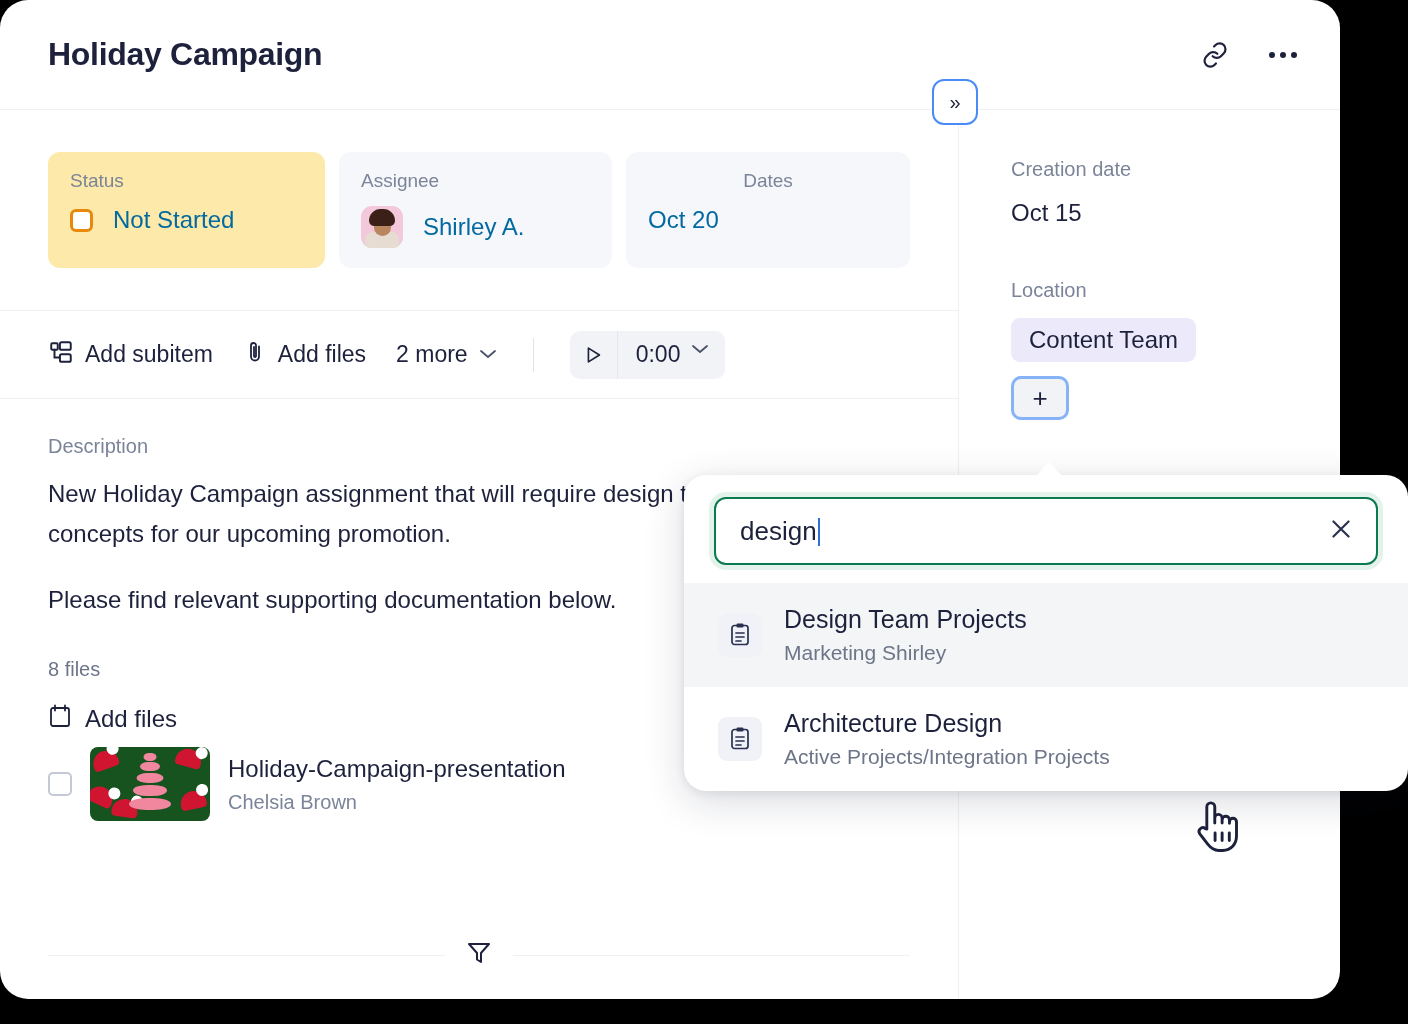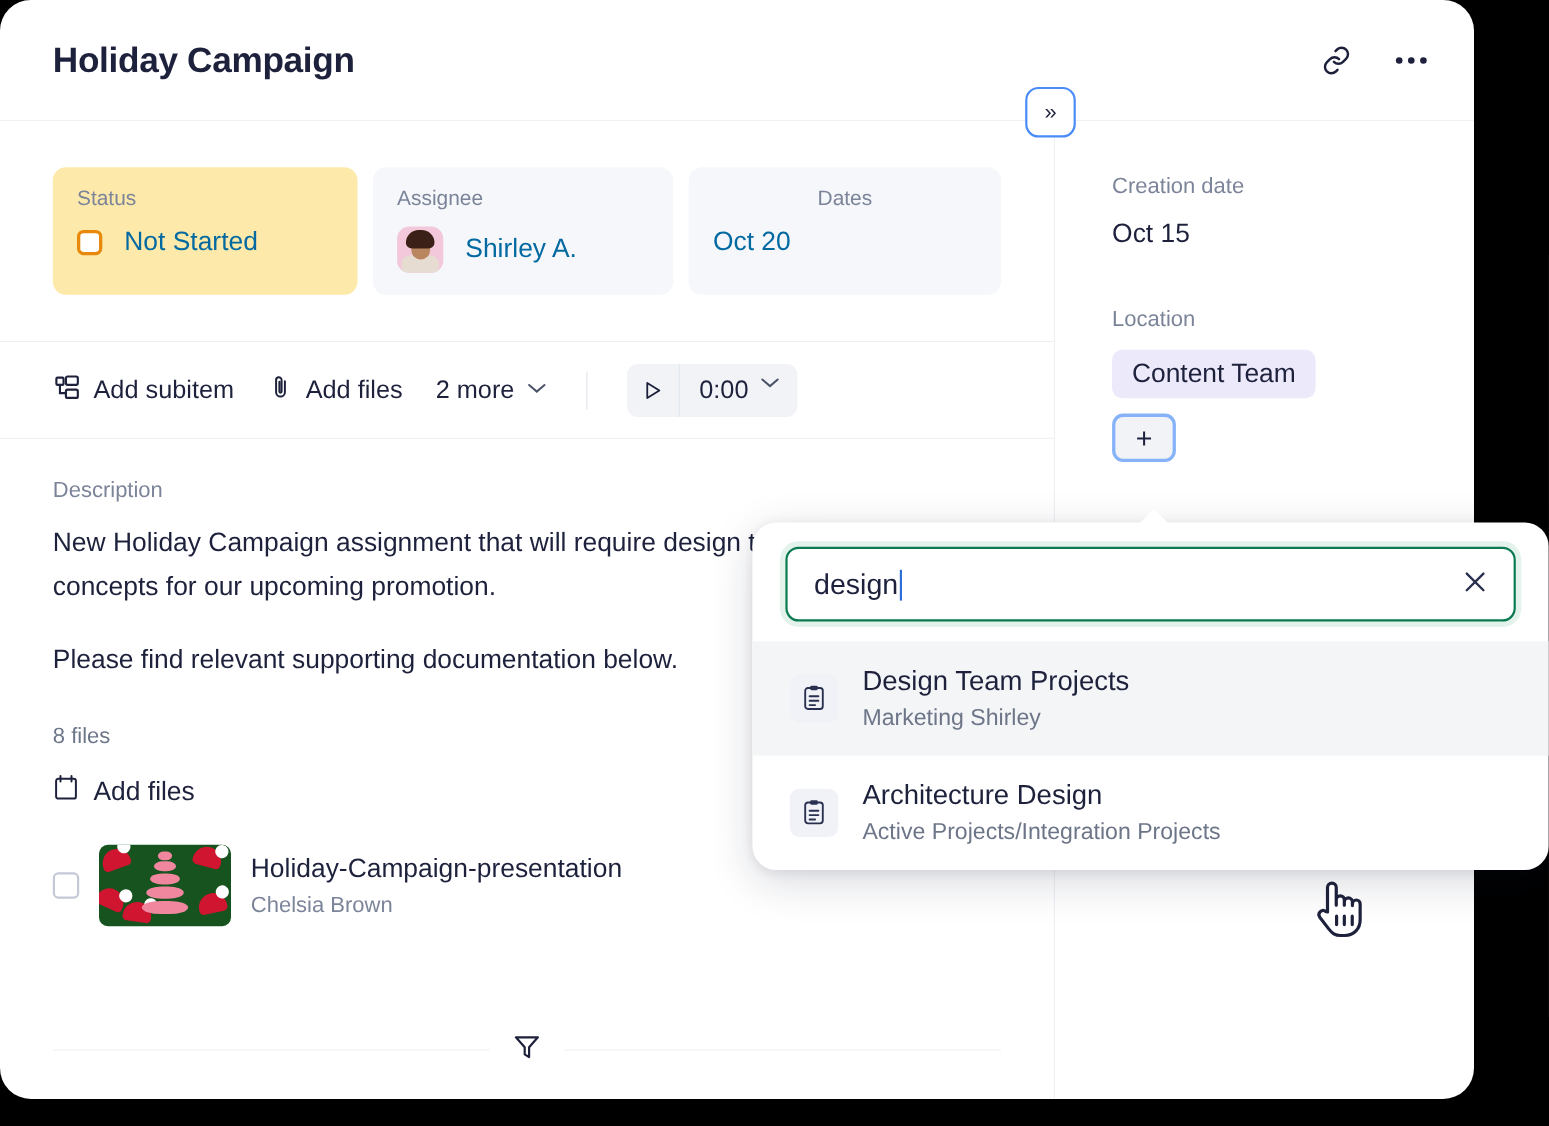--- a/index.html
+++ b/index.html
@@ -192,21 +192,21 @@
   .files-count { font-size: 20px; color: #6d7588; margin-top: 38px; }
   .add-files-row {
     display: flex; align-items: center; gap: 13px;
     font-size: 24px; color: #1d213c;
     margin-top: 22px;
     cursor: pointer;
   }
 
   .file-row {
     display: flex; align-items: center; gap: 18px;
-    margin-top: 32px;
+    margin-top: 12px;
   }
   .file-check {
     width: 24px; height: 24px;
     border: 2px solid #c3c9d6;
     border-radius: 5px;
     flex: none;
     cursor: pointer;
   }
   .file-thumb {
     width: 120px; height: 74px;

